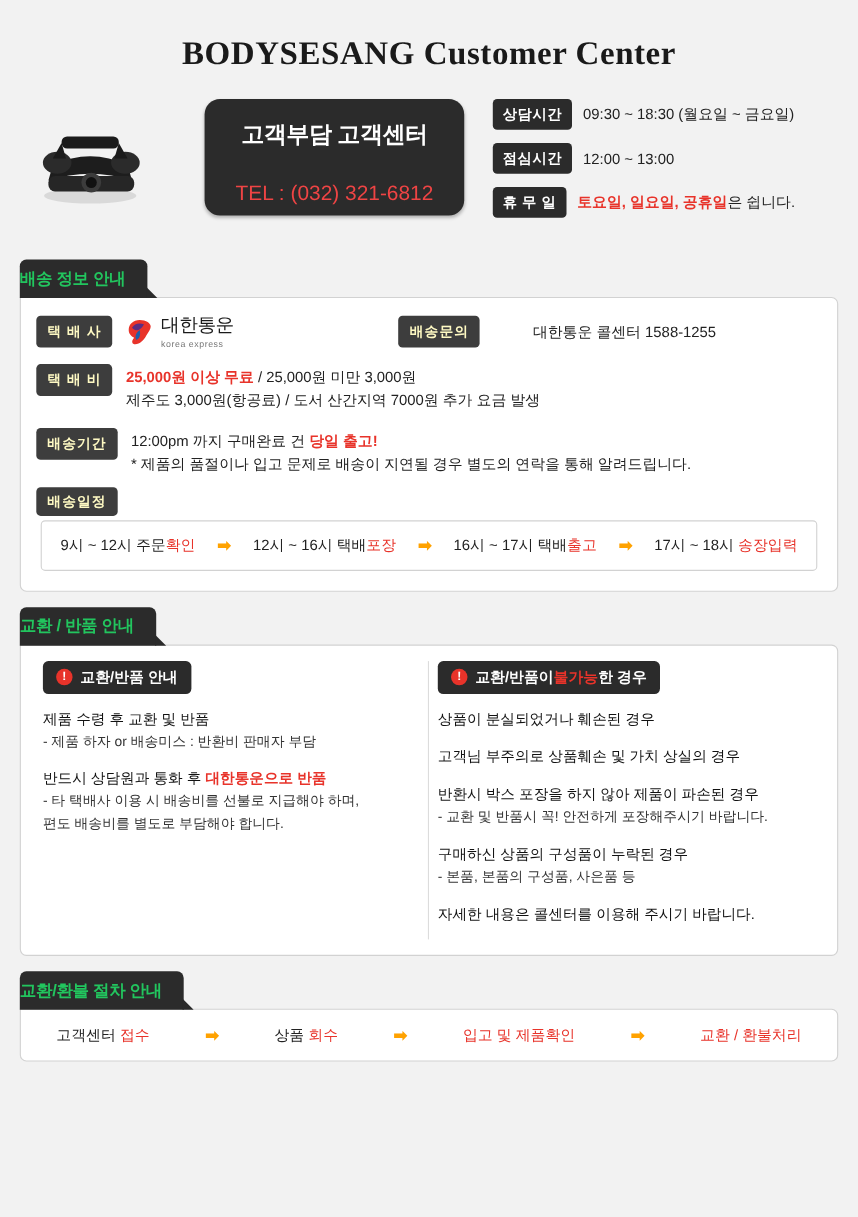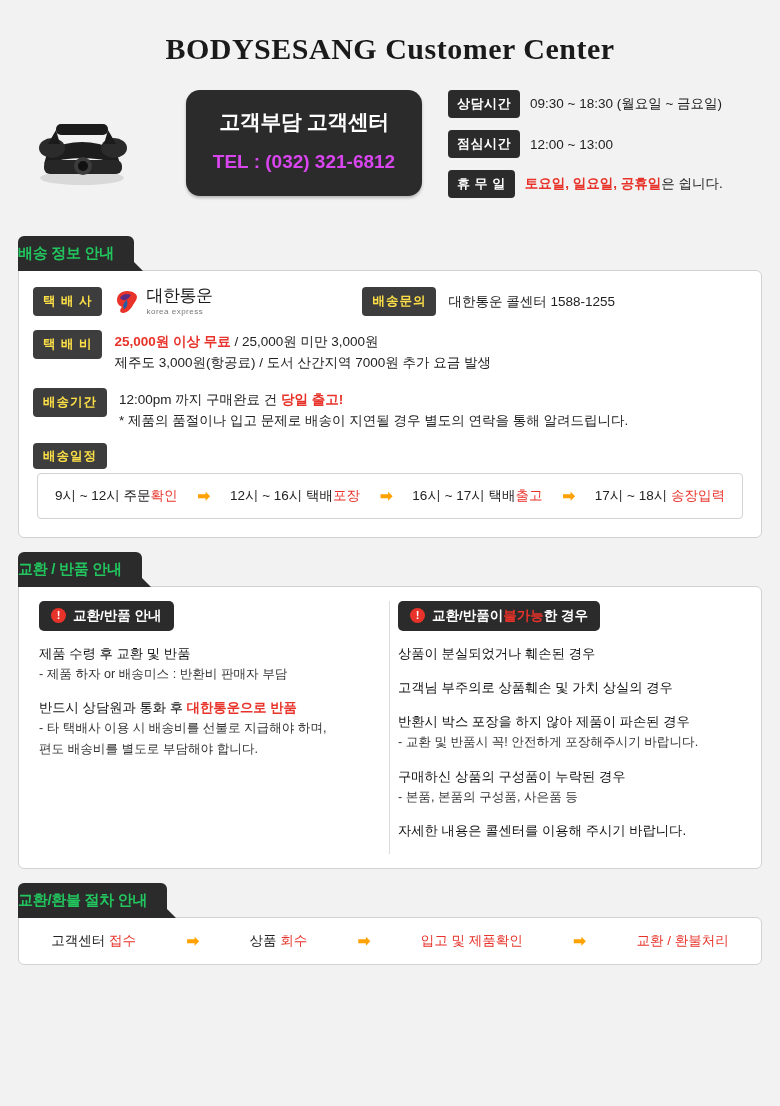--- a/index.html
+++ b/index.html
@@ -66,24 +66,24 @@
     box-sizing: border-box;
     padding-top: 18px;
   }
   .center-box .cc-name {
     color: #ffffff;
     font-size: 21px;
     font-weight: bold;
     letter-spacing: -0.5px;
   }
   .center-box .cc-tel {
-    margin-top: 15px;
-    color: #d946ef;
+    margin-top: 30px;
+    color: #ef4444;
     font-size: 19px;
-    font-weight: bold;
+    font-weight: normal;
   }
 
   .hours {
     position: absolute;
     left: 430px;
     top: 8px;
     width: 330px;
   }
   .hours-row {
     display: flex;
@@ -147,21 +147,21 @@
 
   
   .ship-body { padding: 16px 14px 18px 14px; }
   .ship-line {
     display: flex;
     align-items: flex-start;
     margin-bottom: 14px;
   }
   .pill {
     background: #3d3d3d;
-    color: #fde047;
+    color: #fef9c3;
     font-size: 12.5px;
     font-weight: bold;
     border-radius: 4px;
     padding: 6px 10px;
     letter-spacing: 1px;
     white-space: nowrap;
     flex: none;
   }
   .ship-content {
     margin-left: 12px;
@@ -190,20 +190,21 @@
   .cj-text-sub {
     font-size: 8px;
     color: #777;
     letter-spacing: 0.5px;
     margin-top: 2px;
   }
   .inq-wrap {
     display: flex;
     align-items: center;
     margin-left: 150px;
+    gap: 36px;
   }
   .inq-val { margin-left: 12px; font-size: 13.5px; }
 
   .schedule-box {
     border: 1px solid #d2d2d2;
     border-radius: 4px;
     margin: 4px 4px 0 4px;
     padding: 13px 10px;
     display: flex;
     align-items: center;

